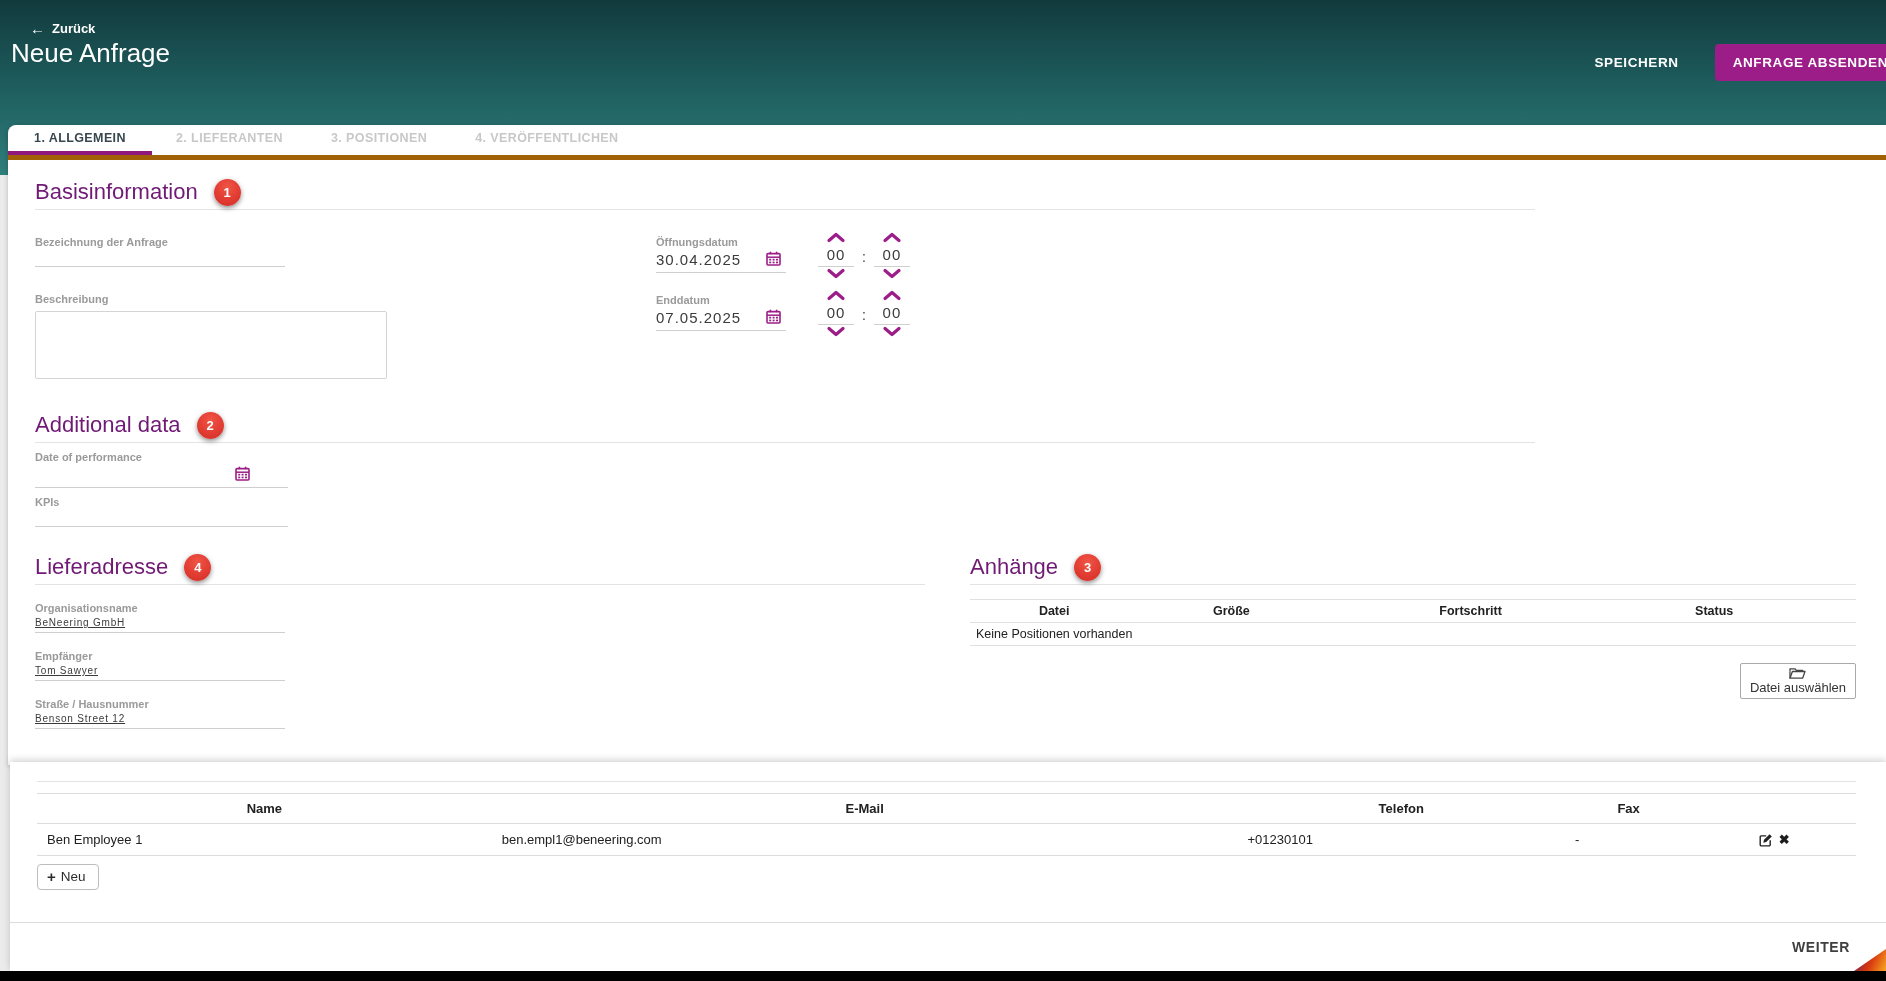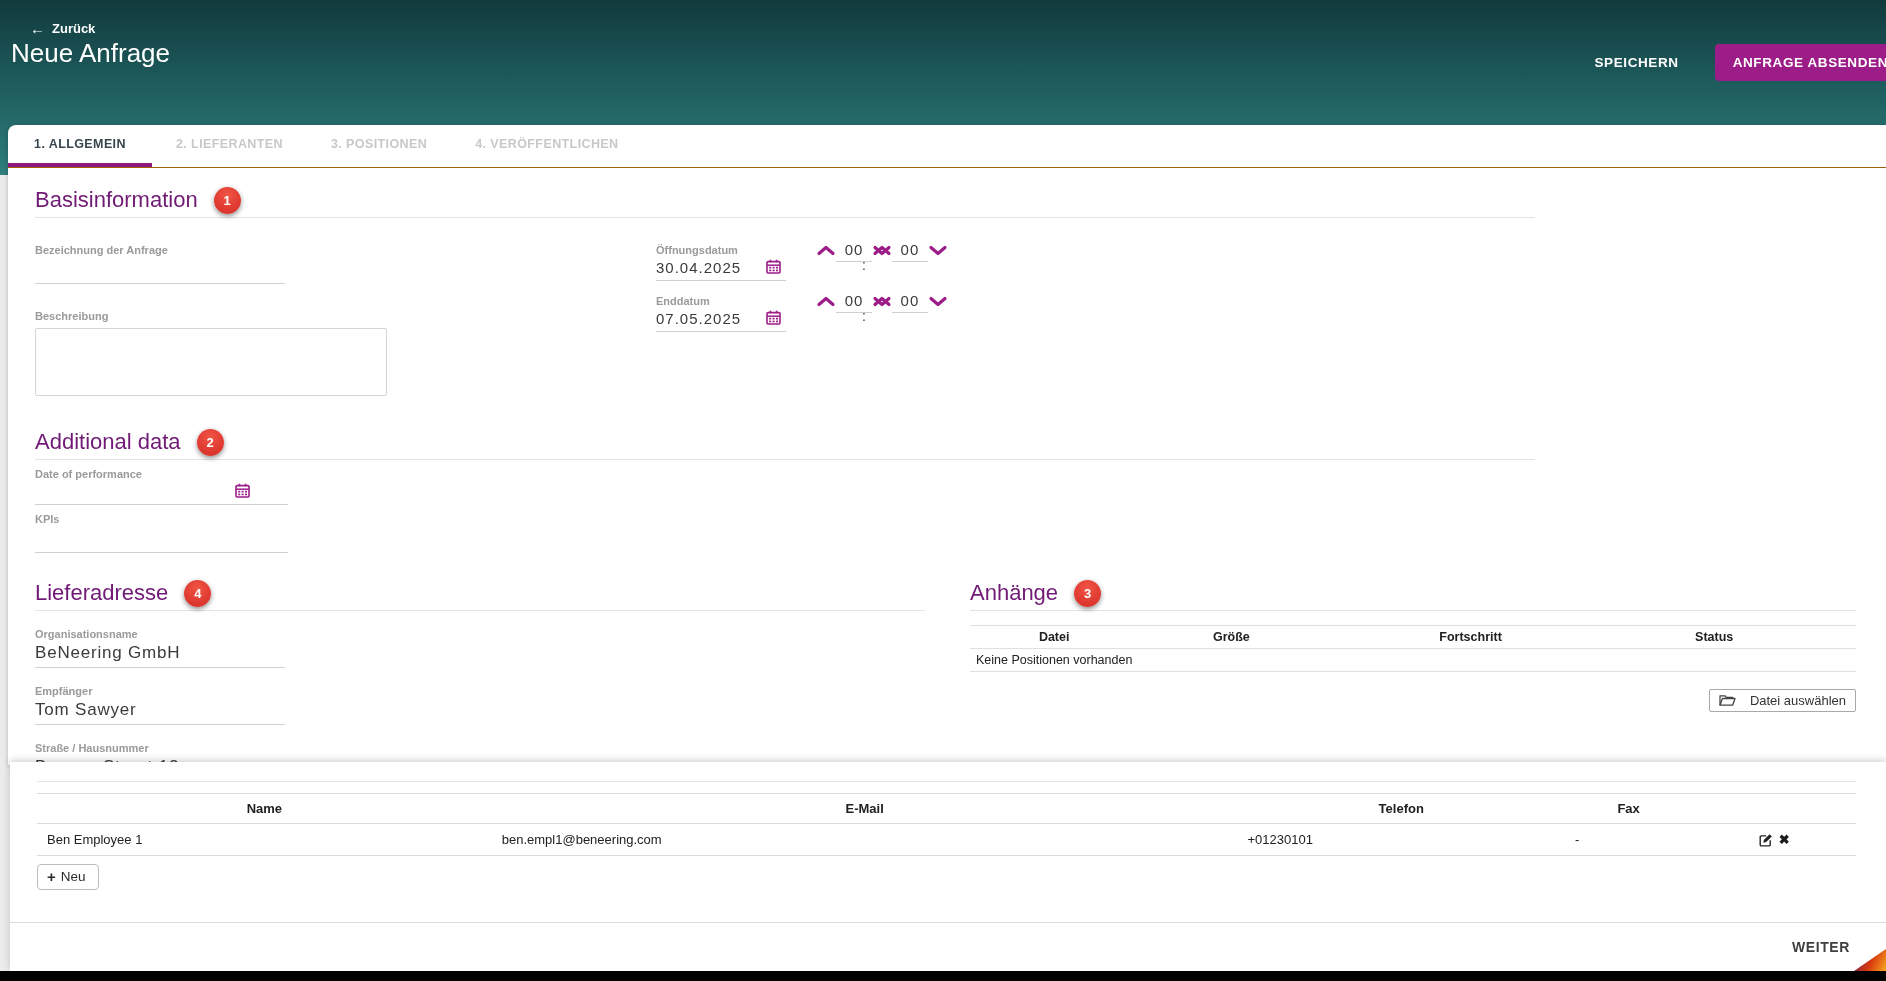--- a/index.html
+++ b/index.html
@@ -24,57 +24,57 @@
   .back-arrow{font-size:15px;line-height:1;}
   .page-title{position:absolute;top:38px;left:11px;color:#fff;font-size:26px;font-weight:400;}
   .header-actions{position:absolute;top:44px;right:-28px;display:flex;align-items:center;gap:30px;}
   .btn-text{color:#fff;font-size:13.5px;font-weight:bold;letter-spacing:.6px;background:none;border:none;cursor:pointer;font-family:inherit;}
   .btn-primary{background:var(--accent);color:#fff;font-size:13.5px;font-weight:bold;letter-spacing:.6px;
     border:none;border-radius:4px;height:37px;padding:0 26px 0 18px;cursor:pointer;font-family:inherit;}
 
   
   .main-card{position:absolute;top:125px;left:8px;right:0;height:640px;background:#fff;
     border-radius:8px 0 0 0;box-shadow:0 1px 5px rgba(0,0,0,.22);}
-  .tabs{display:flex;height:43px;border-bottom:1px solid #a16207;}
+  .tabs{display:flex;height:35px;border-bottom:5px solid #a16207;}
   .tab{min-width:144px;padding:0 24px;display:flex;align-items:center;justify-content:center;
     font-size:12.5px;font-weight:bold;letter-spacing:.4px;color:#c8c8c8;cursor:pointer;
     border-bottom:4px solid transparent;}
   .tab.active{color:#37474f;border-bottom-color:var(--tab-underline);}
   .content{position:relative;padding:18px 30px 0 27px;}
 
   .section-head{display:flex;align-items:center;height:28px;}
   .section-title{font-size:22px;font-weight:400;color:#701a75;}
   .badge{width:27px;height:27px;margin-left:16px;border-radius:50%;flex:0 0 auto;
     background:radial-gradient(circle at 50% 30%,#f05545,#e03a31 60%,#d03028);
     box-shadow:0 2px 5px rgba(0,0,0,.45);color:#fff;font-size:13px;font-weight:bold;
     display:flex;align-items:center;justify-content:center;}
   .rule{border-bottom:1px solid #e3e3e3;margin-top:3px;}
   .rule.w-basis{width:1500px;}
   .rule.w-left{width:890px;}
   .rule.w-full{width:100%;}
 
   .field-label{font-size:11px;font-weight:bold;color:var(--label);}
   .uline-input{display:block;border:none;border-bottom:1px solid var(--line);background:transparent;
-    font-family:inherit;font-size:17px;letter-spacing:.8px;color:var(--ink);padding:3px 0 4px 0;outline:none;}
+    font-family:inherit;font-size:10px;letter-spacing:.8px;color:var(--ink);padding:3px 0 4px 0;outline:none;text-decoration:underline;}
   .uline-row{display:flex;align-items:center;justify-content:flex-start;border-bottom:1px solid var(--line);padding-bottom:3px;}
   .uline-row input{border:none;background:transparent;font-family:inherit;font-size:15px;letter-spacing:1px;color:var(--ink);padding:3px 0 1px 0;outline:none;width:110px;}
   .cal-icon{color:var(--accent);display:flex;cursor:pointer;}
 
   
   .basis-grid{display:flex;align-items:flex-start;}
   .basis-left{width:352px;}
   .basis-left .field{margin-top:26px;}
   .basis-left textarea{width:352px;height:68px;border:1px solid #d4d4d4;border-radius:2px;
     margin-top:6px;resize:none;font-family:inherit;font-size:14px;color:var(--ink);padding:6px;outline:none;background:#fff;}
   .date-col{margin-left:269px;margin-top:26px;}
   .date-row{display:flex;align-items:flex-start;}
   .date-row + .date-row{margin-top:14px;}
   .date-field{width:130px;}
   .time-group{display:flex;align-items:flex-start;margin-left:30px;margin-top:-5px;}
-  .stepper{display:flex;flex-direction:row;align-items:center;width:40px;}
+  .stepper{display:flex;flex-direction:column;align-items:center;width:40px;}
   .stepper .chev{color:var(--accent);height:13px;display:flex;align-items:center;cursor:pointer;}
   .stepper input{width:36px;text-align:center;border:none;border-bottom:1px solid var(--line);
     background:transparent;font-family:inherit;font-size:15px;letter-spacing:1px;color:var(--ink);padding:2px 0 3px 0;outline:none;}
   .time-colon{margin:0 6px;padding-top:18px;font-size:14px;color:var(--ink);}
 
   
   .addl .field{margin-top:8px;width:253px;}
   .addl .uline-row input{width:200px;}
 
   
@@ -84,22 +84,22 @@
   .addr-field{margin-top:17px;width:250px;}
   .addr-field input{width:250px;}
 
   table{border-collapse:collapse;width:100%;}
   th{font-size:12.5px;font-weight:bold;color:#212121;text-align:center;padding:4px 6px;}
   td{font-size:12.5px;color:#212121;padding:4px 6px;}
   .attach-table{margin-top:14px;}
   .attach-table thead tr{border-top:1px solid var(--tableline);border-bottom:1px solid var(--tableline);}
   .attach-table tbody tr{border-bottom:1px solid var(--tableline);}
   .attach-actions{display:flex;justify-content:flex-end;margin-top:17px;}
-  .btn-outline{display:inline-flex;align-items:center;gap:14px;background:#fff;border:1px solid #a9a9a9;
-    border-radius:2px;font-family:inherit;font-size:13px;color:#333;padding:3px 9px;cursor:pointer;}
+  .btn-outline{display:inline-flex;align-items:center;gap:0;background:#fff;border:1px solid #a9a9a9;
+    border-radius:2px;font-family:inherit;font-size:13px;color:#333;padding:3px 9px;cursor:pointer;flex-direction:column;}
 
   
   .kontakte-panel{position:absolute;top:762px;left:10px;right:0;bottom:10px;background:#fff;
     box-shadow:0 -2px 7px rgba(0,0,0,.18);display:flex;flex-direction:column;}
   .kontakte-body{flex:1 1 auto;padding:16px 30px 0 27px;}
   .contact-table{margin-top:11px;}
   .contact-table thead tr{border-top:1px solid #dcdcdc;border-bottom:1px solid #dcdcdc;}
   .contact-table tbody tr{border-bottom:1px solid #dcdcdc;}
   .contact-table th{padding:7px 10px;font-size:13px;}
   .contact-table td{padding:8px 10px;font-size:13px;}

